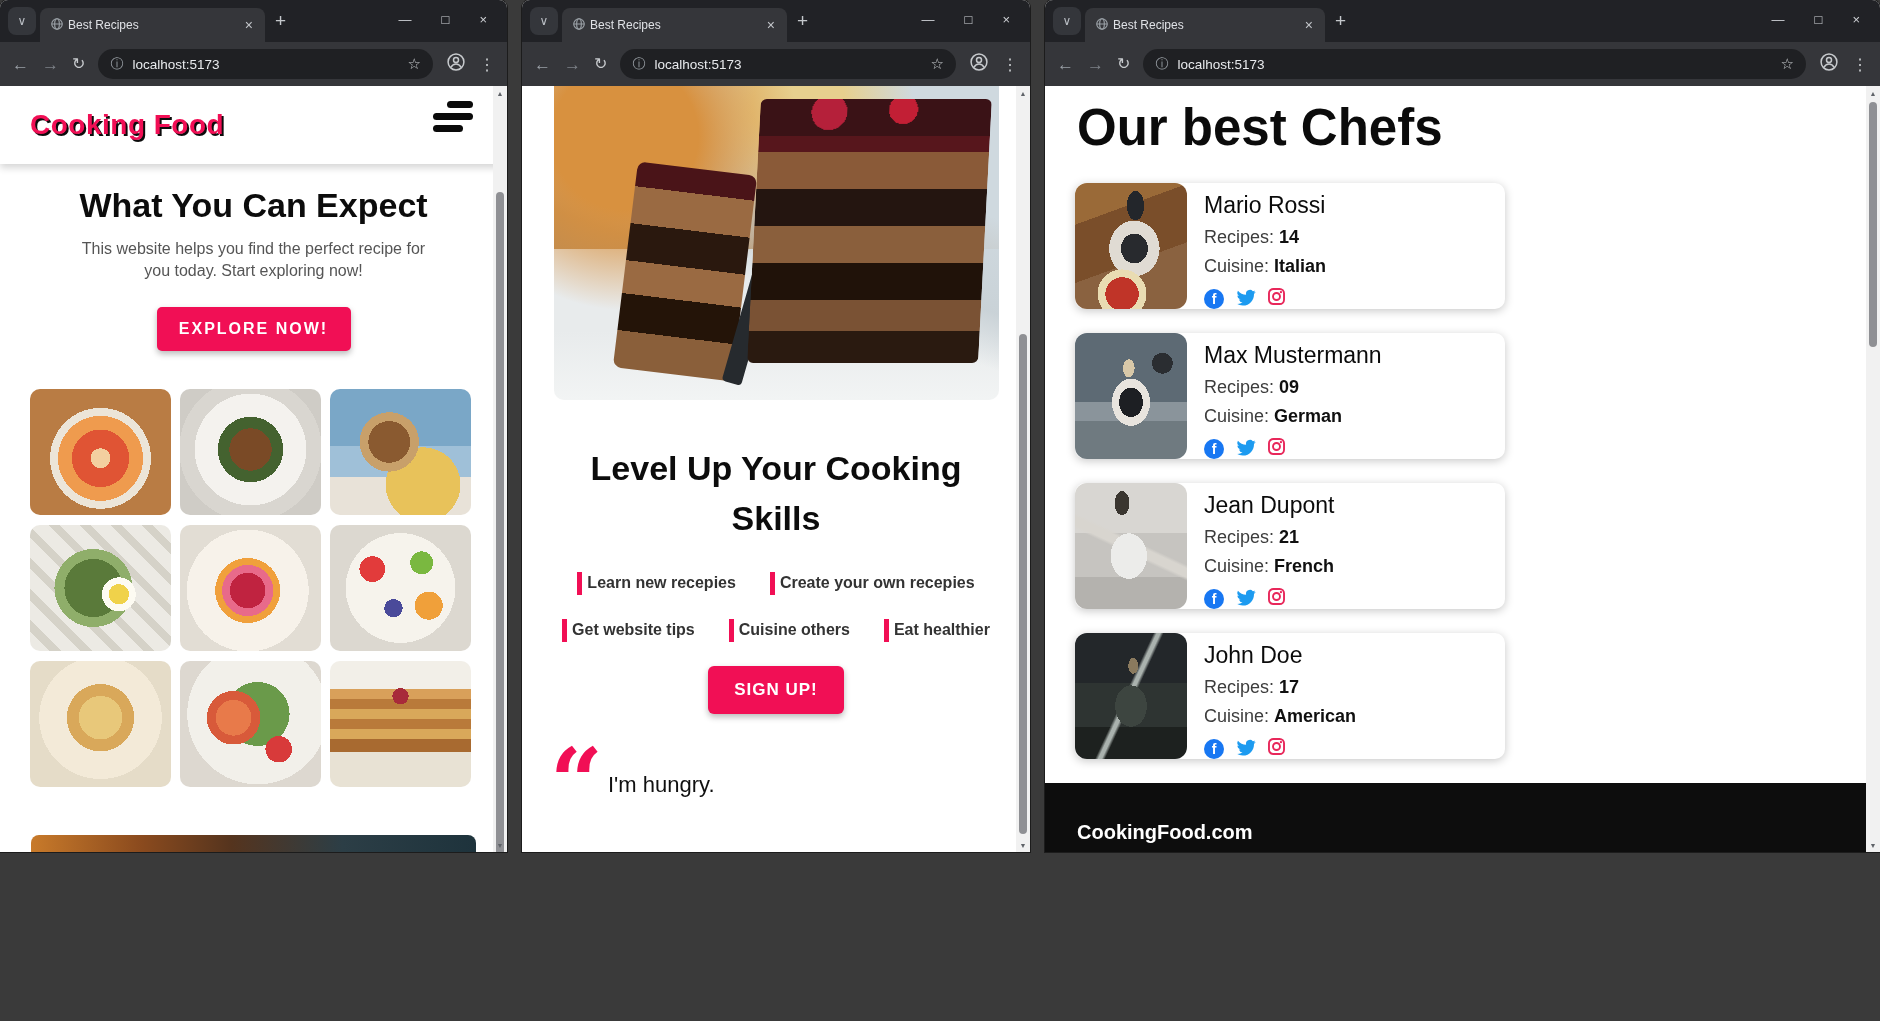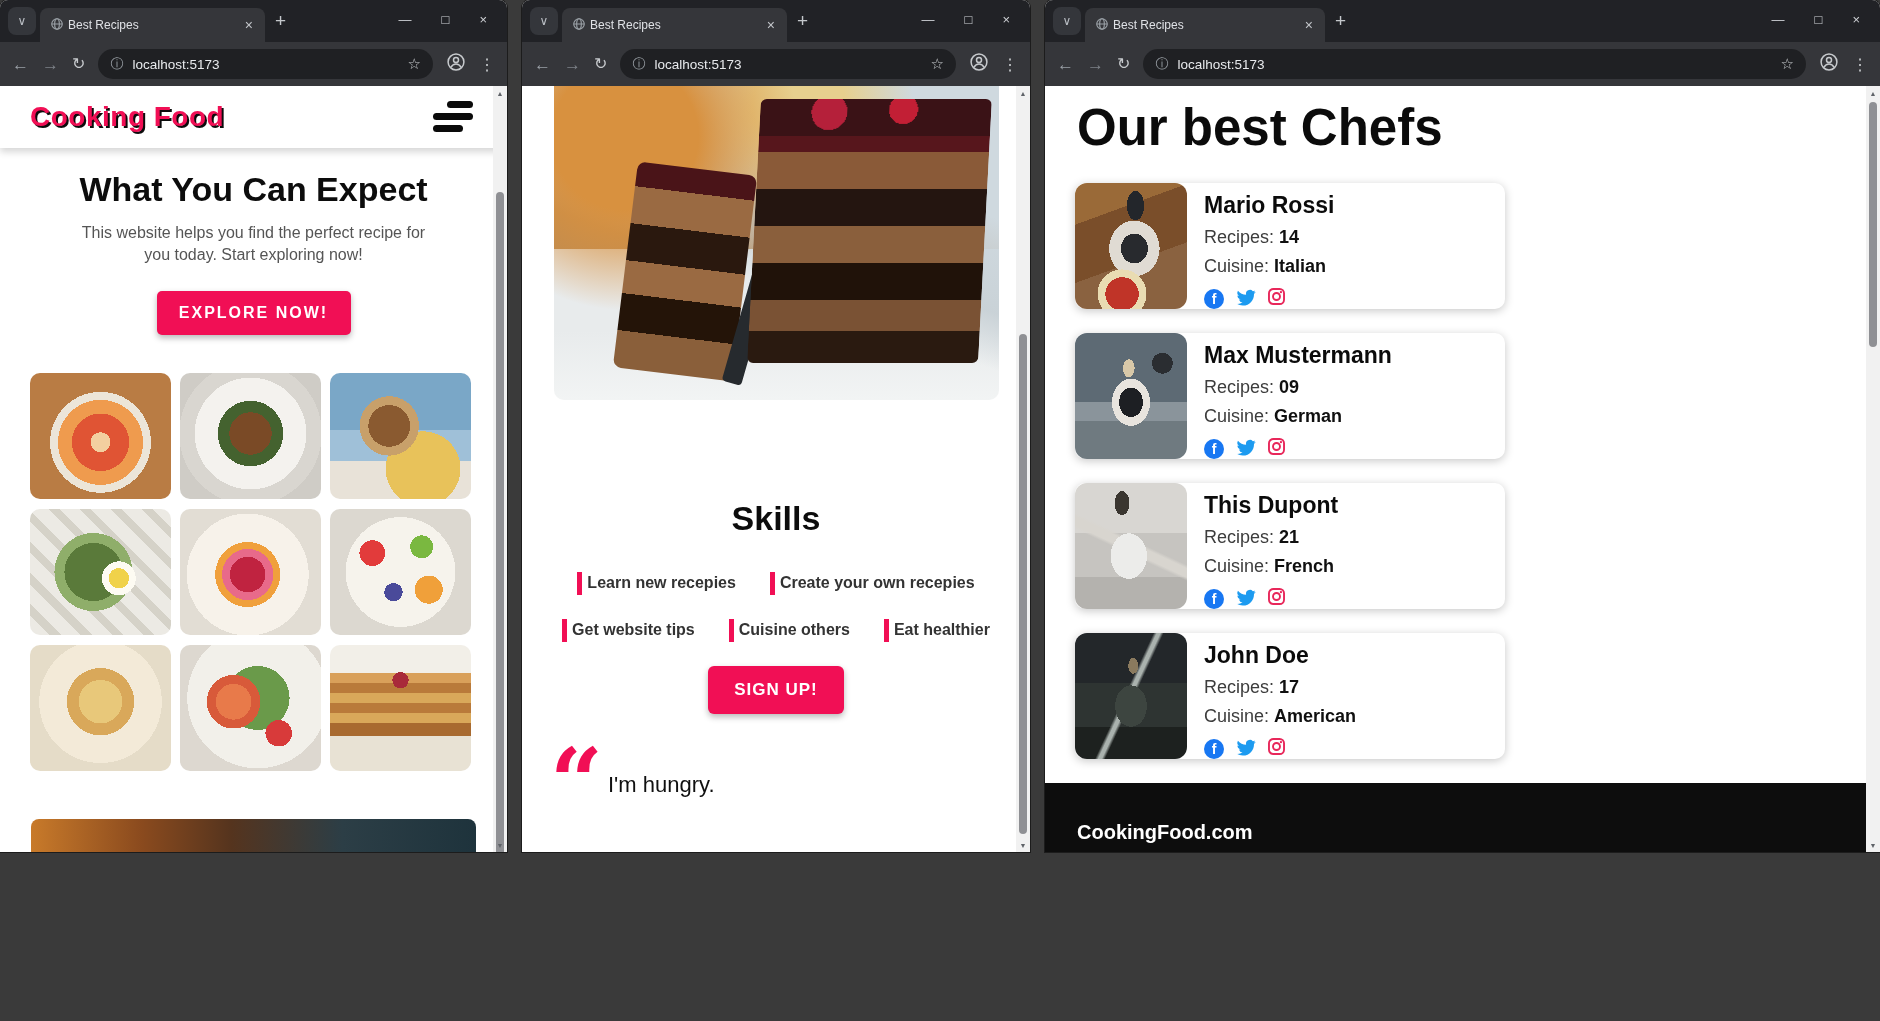--- a/index.html
+++ b/index.html
@@ -32,21 +32,21 @@
   .profile-ico{color:#c7cacd;}
   .kebab{color:#c7cacd;font-size:16px;letter-spacing:0;}
   .viewport{flex:1;position:relative;background:#fff;overflow:hidden;}
   
   .scrollbar{position:absolute;top:0;right:0;bottom:0;width:14px;background:#f1f1f1;z-index:40;}
   .sb-arrow{position:absolute;left:0;width:14px;height:14px;display:flex;align-items:center;
             justify-content:center;font-size:7px;color:#5f6368;}
   .sb-up{top:0;} .sb-down{bottom:0;}
   .sb-thumb{position:absolute;left:3px;width:8px;background:#8f9094;border-radius:4px;}
   
-  .site-header{height:62px;display:flex;align-items:center;padding:0 30px;position:relative;
+  .site-header{height:62px;display:flex;align-items:center;padding:8px 30px;position:relative;
                background:#fff;box-shadow:0 4px 7px rgba(0,0,0,.16);z-index:5;}
   .logo{font-size:28px;font-weight:800;color:#f10f55;text-shadow:2px 2px 0 #0c0c0c;letter-spacing:.5px;}
   .hamburger{position:absolute;right:34px;top:15px;width:40px;display:flex;flex-direction:column;gap:5px;}
   .hamburger i{display:block;height:7px;border-radius:3.5px;background:#0a0a0a;}
   .hb1{width:26px;margin-left:auto;} .hb2{width:40px;} .hb3{width:30px;}
   .w1-h2{margin:22px 8px 0;text-align:center;font-size:34px;font-weight:800;color:#0c0c0c;}
   .w1-p{margin:13px 26px 0;text-align:center;font-size:16px;line-height:1.35;color:#555;}
   .btn{display:flex;align-items:center;justify-content:center;background:#f10f55;color:#fff;
        font-weight:700;border-radius:5px;box-shadow:0 3px 6px rgba(0,0,0,.28);}
   .explore{width:194px;height:44px;margin:26px auto 0;font-size:16px;letter-spacing:2px;}
@@ -113,21 +113,21 @@
       linear-gradient(180deg,#5d6a74 0 55%,#8a949b 55% 70%,#6f7a80 70%);}
   .p3{background:radial-gradient(ellipse at 42% 16%,#3a3630 0 8%,transparent 8%),
       radial-gradient(ellipse at 48% 58%,#ececea 0 22%,transparent 22%),
       linear-gradient(25deg,transparent 45%,#d8d5cf 47% 52%,transparent 54%),
       linear-gradient(180deg,#d8d6d2 0 40%,#c6c4c0 40% 75%,#b4b2ae 75%);}
   .p4{background:radial-gradient(ellipse at 52% 26%,#8a7a5e 0 6%,transparent 6%),
       radial-gradient(ellipse at 50% 58%,#3d4540 0 20%,transparent 20%),
       linear-gradient(115deg,transparent 46%,#aab2ae 48% 50%,transparent 52%),
       linear-gradient(180deg,#23272a 0 40%,#2e3432 40% 75%,#1d211f 75%);}
   .card-body{padding:6px 0 0 17px;}
-  .chef-name{font-size:23px;font-weight:700;color:#0b0b0b;margin-top:3px;}
+  .chef-name{font-size:23px;font-weight:400;color:#0b0b0b;margin-top:3px;}
   .meta{font-size:18px;color:#3d3d3d;margin-top:8px;}
   .meta b{color:#101010;}
   .socials{display:flex;align-items:center;gap:11px;margin-top:9px;}
   .fb{width:20px;height:20px;border-radius:50%;background:#1877f2;color:#fff;font-weight:700;
       font-size:14px;display:flex;align-items:center;justify-content:center;line-height:1;}
   .w3-footer{position:absolute;left:0;right:0;top:697px;bottom:0;background:#0d0d0d;
              color:#fff;padding:38px 0 0 32px;font-size:20px;font-weight:700;}
 </style>
 </head>
 <body>
@@ -247,21 +247,21 @@
       </span>
       <span class="kebab">⋮</span>
     </div>
     <div class="viewport">
       <div class="cake">
         <div class="slice-small"></div>
         <div class="fork"></div>
         <div class="slice-big"></div>
       </div>
       <div class="w2-h2">
-        <br>
+        <span>Level Up Your Cooking</span><br>
         <span>Skills</span>
       </div>
       <div class="features">
         <div class="feat-row">
           <div class="feature">
             <span class="bar"></span>
             <span>Learn new recepies</span>
           </div>
           <div class="feature">
             <span class="bar"></span>
@@ -376,21 +376,21 @@
                     <circle cx="12" cy="12" r="4.4" fill="none" stroke="#e8275a" stroke-width="2.4"></circle>
                     <circle cx="17.6" cy="6.4" r="1.5" fill="#e8275a"></circle>
                   </svg></span>
             </div>
           </div>
         </div>
 
         <div class="card">
           <div class="chef-photo p3"></div>
           <div class="card-body">
-            <div class="chef-name">This Dupont</div>
+            <div class="chef-name">Jean Dupont</div>
             <div class="meta"><span>Recipes:</span> <b>21</b></div>
             <div class="meta"><span>Cuisine:</span> <b>French</b></div>
             <div class="socials">
               <span class="fb">f</span>
               <span><svg width="21" height="21" viewBox="0 0 24 24">
                     <path fill="#1d9bf0" d="M23 5.1c-.8.4-1.7.6-2.6.8a4.5 4.5 0 0 0-7.7 4.1A12.8 12.8 0 0 1 3.4 5.3a4.5 4.5 0 0 0 1.4 6a4.4 4.4 0 0 1-2-.5v.1a4.5 4.5 0 0 0 3.6 4.4a4.6 4.6 0 0 1-2 .1a4.5 4.5 0 0 0 4.2 3.1A9 9 0 0 1 2 20.4a12.7 12.7 0 0 0 6.9 2c8.3 0 12.8-6.9 12.8-12.8v-.6c.9-.6 1.6-1.4 2.3-2.3-.8.4-1.7.6-2.6.7a4.5 4.5 0 0 0 1.6-2.3z"></path>
                   </svg></span>
               <span><svg width="19" height="19" viewBox="0 0 24 24">
                     <rect x="2.5" y="2.5" width="19" height="19" rx="5.5" fill="none" stroke="#e8275a" stroke-width="2.4"></rect>
                     <circle cx="12" cy="12" r="4.4" fill="none" stroke="#e8275a" stroke-width="2.4"></circle>

